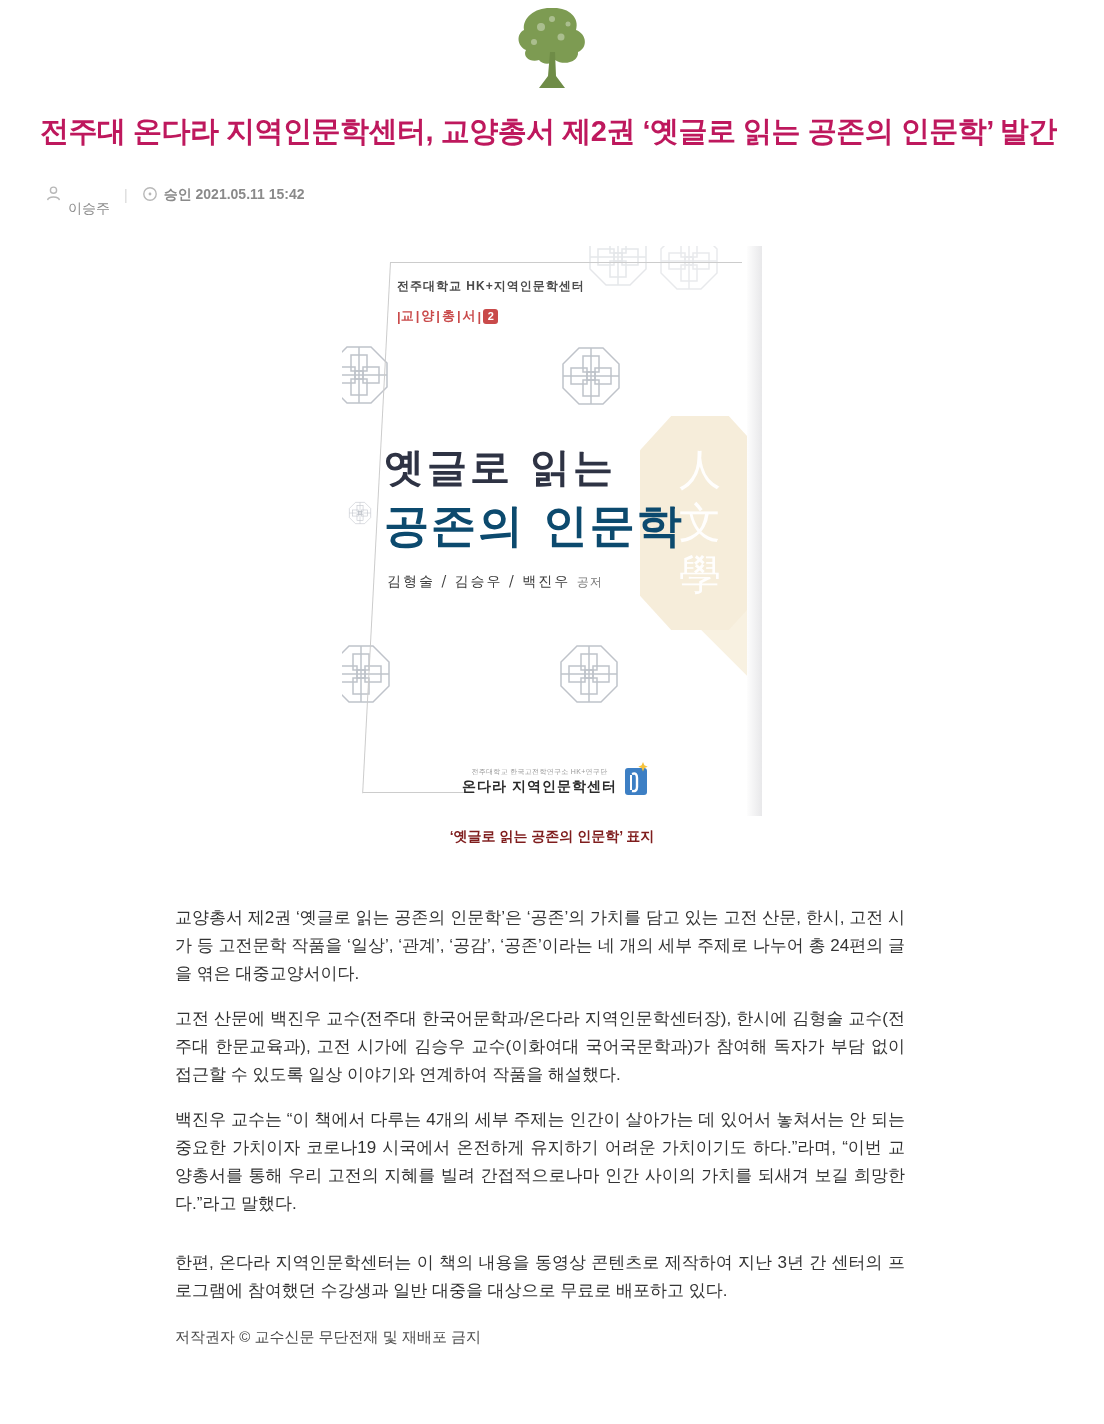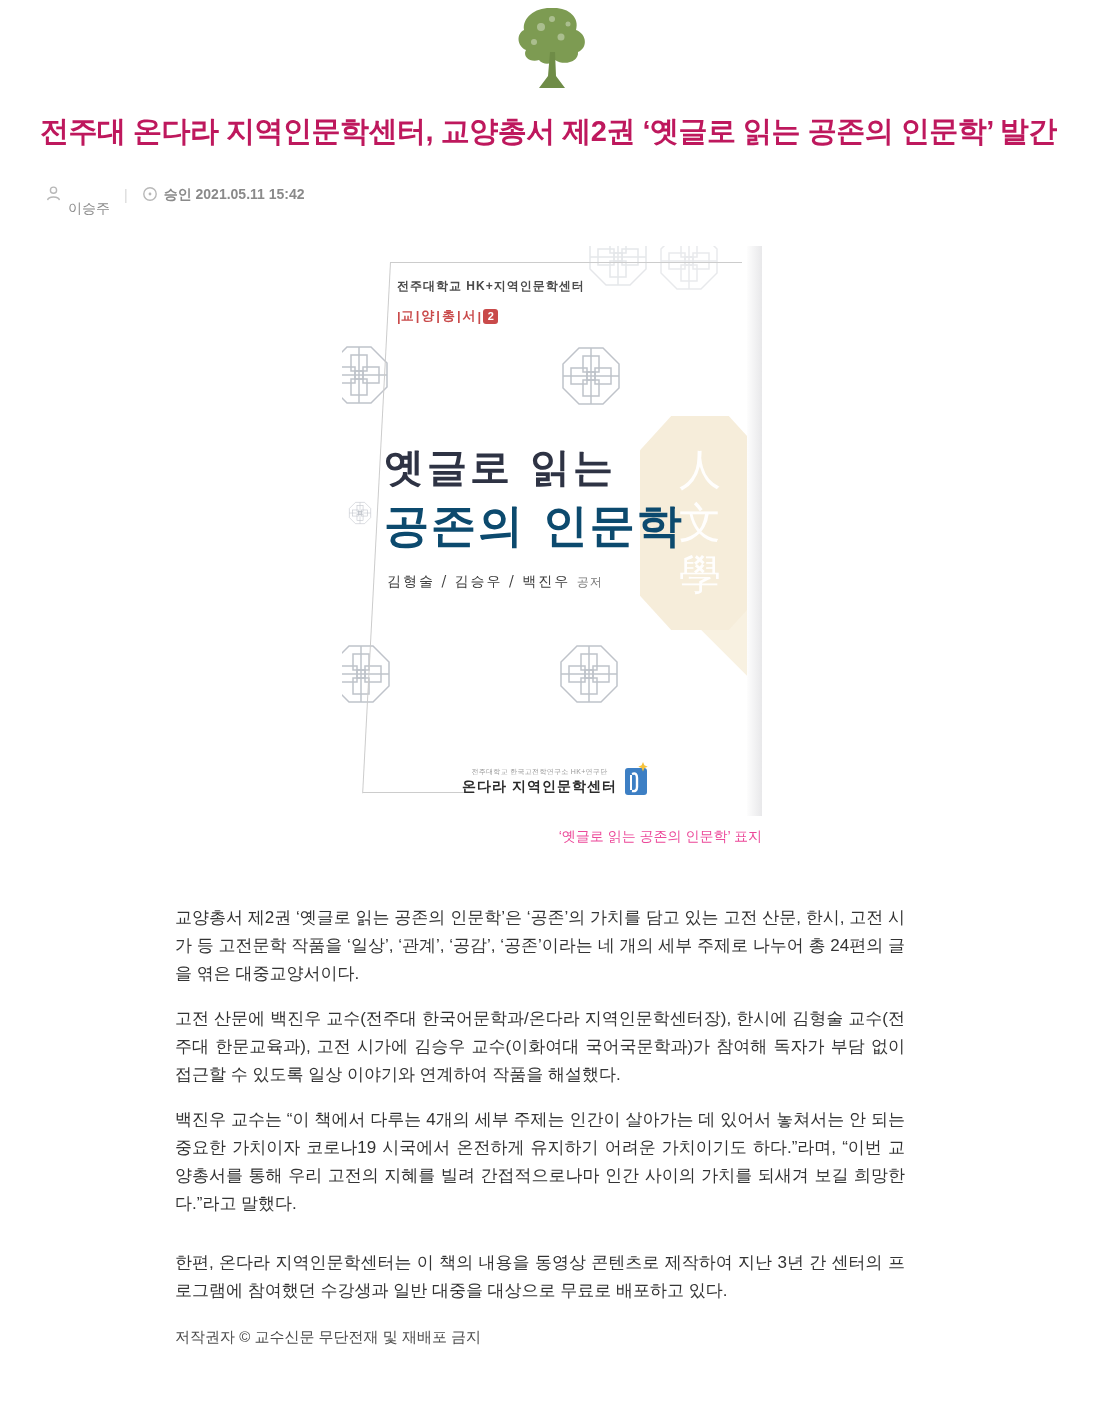--- a/index.html
+++ b/index.html
@@ -21,21 +21,21 @@
 
   
   .article-body { width:730px; margin:28px 0 0 175px; }
   .para { font-size:17px; line-height:28px; color:#333; text-align:justify; }
   .para + .para { margin-top:17px; }
   .para.p5 { margin-top:31px; }
   .copyright { margin-top:23px; font-size:15px; color:#4a4a4a; }
 
   
   .figure { width:420px; margin:23px 0 58px 167px; }
-  .figcaption { text-align:right; color:#ec4899; font-size:14px; margin-top:12px; }
+  .figcaption { text-align:center; color:#7f1d1d; font-size:14px; margin-top:12px;font-weight:bold; }
 
   .cover { position:relative; width:420px; height:570px; background:#fff; overflow:hidden; }
   .cover-right-edge { position:absolute; right:0; top:0; width:15px; height:100%;
       background:linear-gradient(to right,#fdfdfd,#e8e8ea); }
   .lattice-svg { position:absolute; left:0; top:0; pointer-events:none; }
 
   .beige-d2 { position:absolute; left:356px; top:296px; width:120px; height:120px; background:#f8f1e1; transform:rotate(45deg); }
   .beige-oct { position:absolute; left:298px; top:170px; width:120px; height:214px; background:#f6edda;
       clip-path:polygon(26% 0,74% 0,100% 16%,100% 84%,74% 100%,26% 100%,0 84%,0 16%);
       display:flex; flex-direction:column; align-items:center; justify-content:center; }

